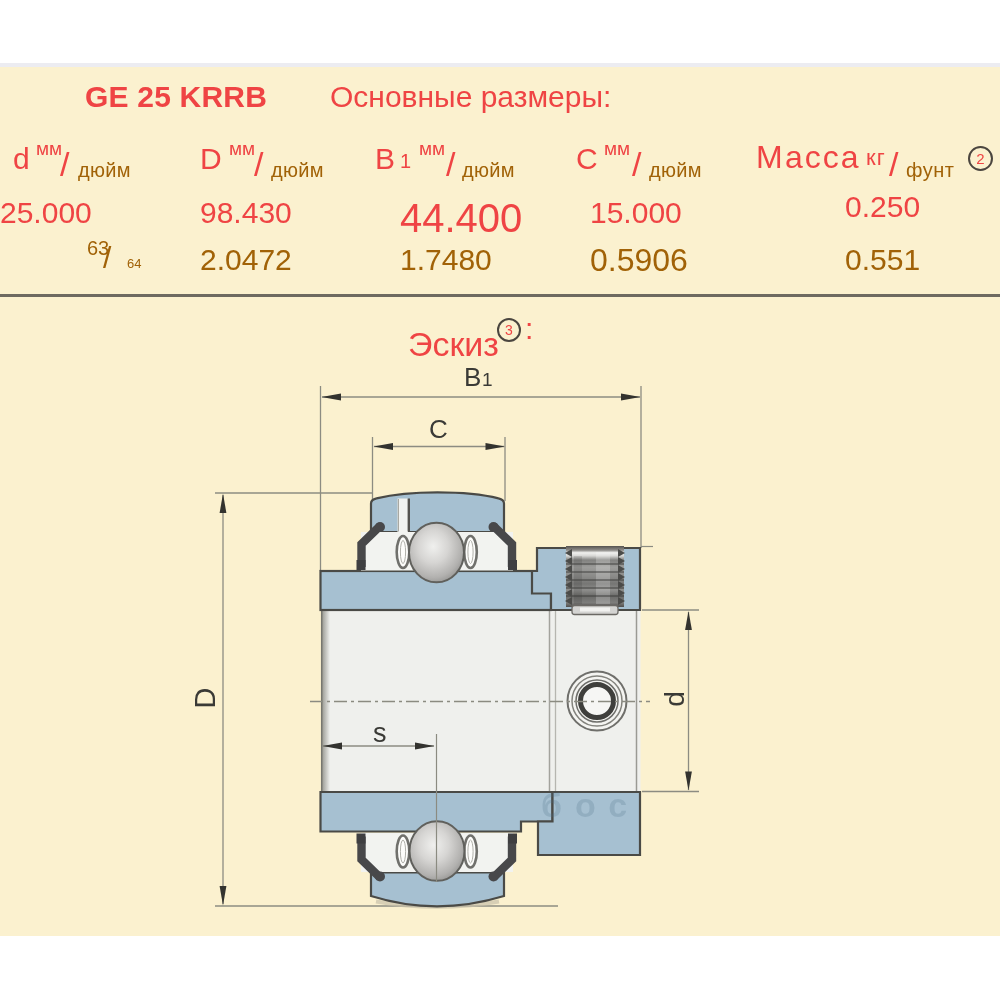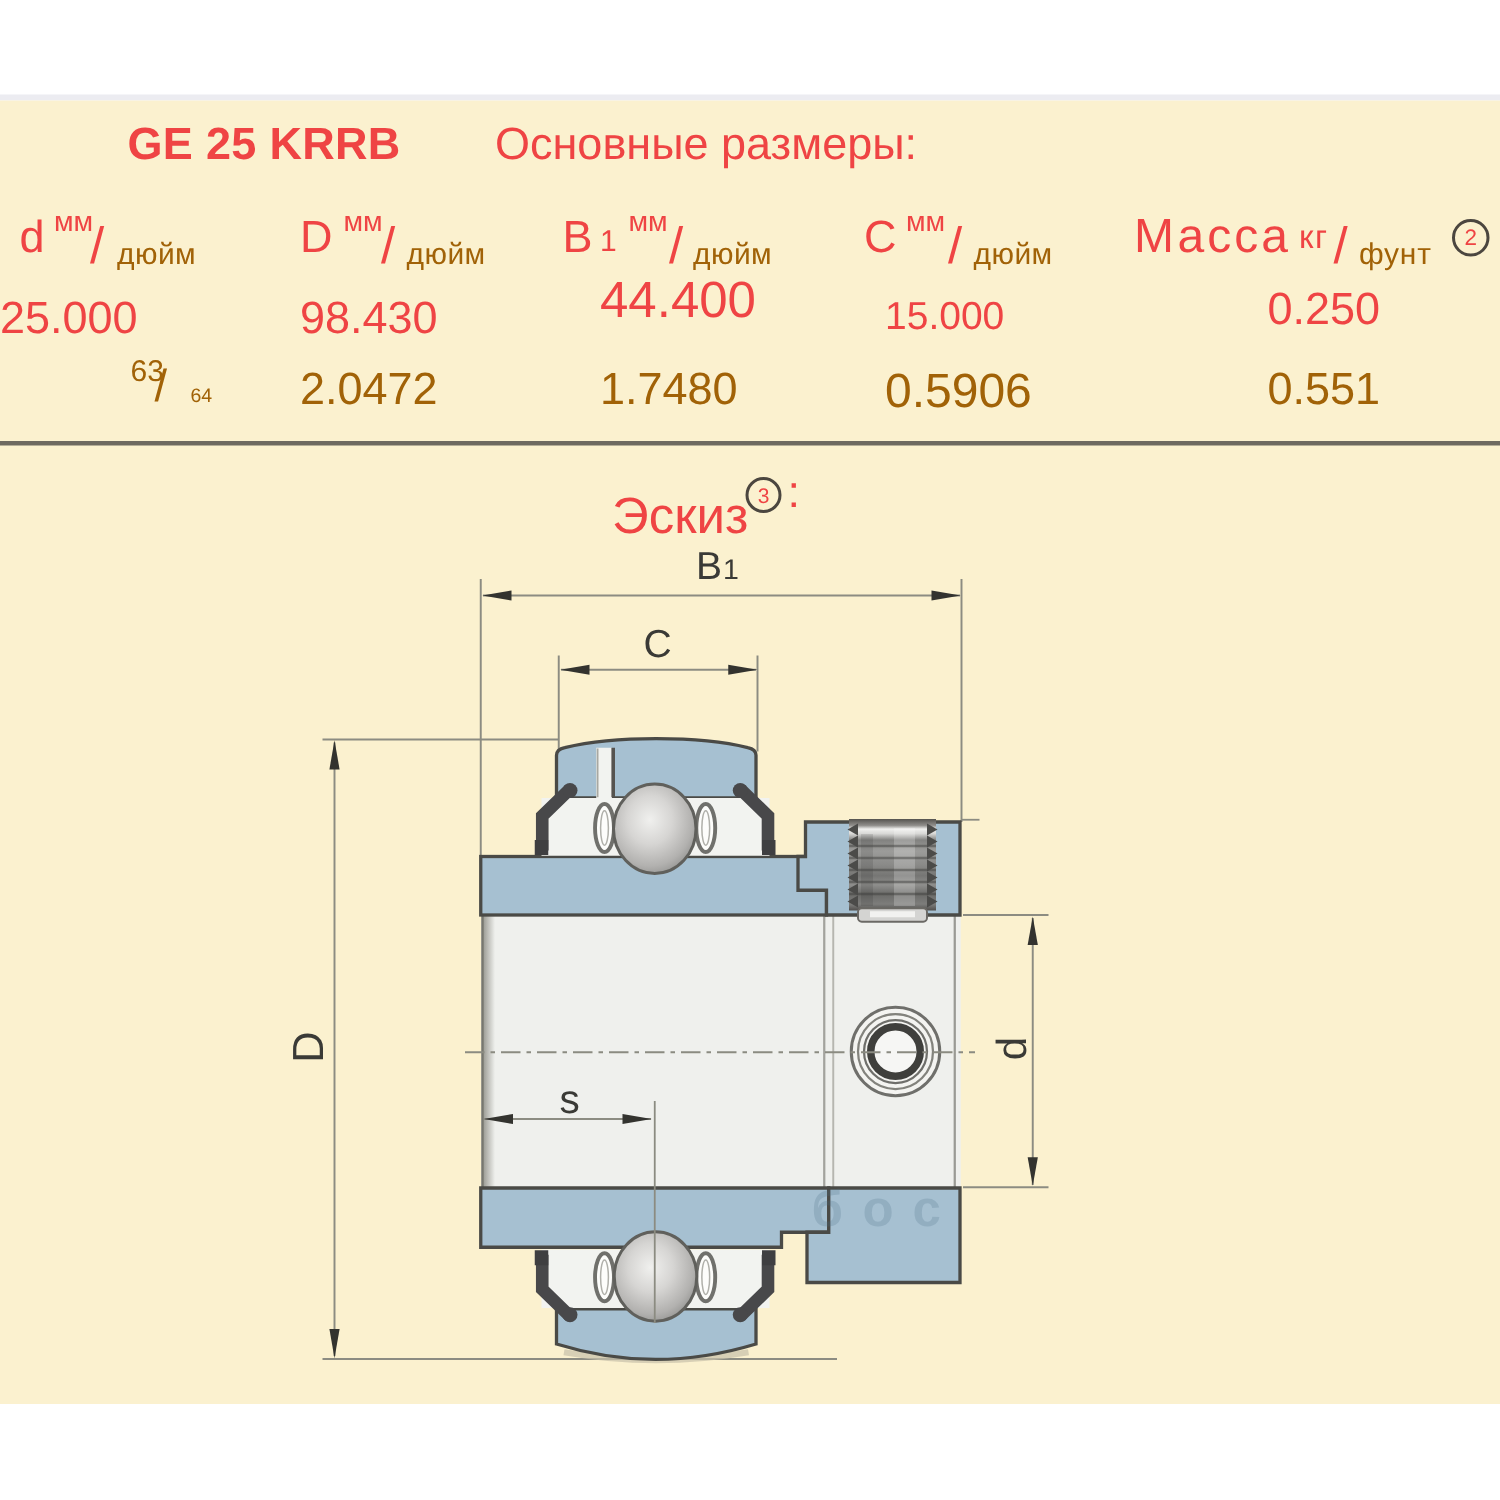--- a/index.html
+++ b/index.html
@@ -43,22 +43,22 @@
 
 <div class="abs dark" style="left:756px;top:141px;font-size:32px;letter-spacing:2px;">Масса</div>
 <div class="abs dark" style="left:866px;top:136px;font-size:22px;letter-spacing:1px;margin-top:10px;">кг</div>
 <div class="abs dark" style="left:889px;top:147px;font-size:34px;">/</div>
 <div class="abs blue" style="left:906px;top:160px;font-size:20px;letter-spacing:0.5px;">фунт</div>
 
 <div class="abs dark" style="left:968px;top:146px;width:21px;height:21px;border:2px solid #4B463F;border-radius:50%;font-size:15px;line-height:21px;text-align:center;">2</div>
 
 <div class="abs dark num" style="left:0px;top:197px;width:148px;font-size:30px;">25.000</div>
 <div class="abs dark num" style="left:200px;top:197px;width:139px;font-size:30px;">98.430</div>
-<div class="abs dark num" style="left:400px;top:183px;width:130px;font-size:34px;">44.400</div>
-<div class="abs dark num" style="left:590px;top:197px;width:130px;font-size:26px;">15.000</div>
+<div class="abs dark num" style="left:400px;top:197px;width:130px;font-size:40px;">44.400</div>
+<div class="abs dark num" style="left:590px;top:197px;width:130px;font-size:30px;">15.000</div>
 <div class="abs dark num" style="left:845px;top:191px;width:132px;font-size:30px;">0.250</div>
 
 <div class="abs blue" style="left:87px;top:238px;font-size:20px;">63</div>
 <div class="abs blue" style="left:103px;top:242px;font-size:30px;">/</div>
 <div class="abs blue" style="left:127px;top:257px;font-size:13px;">64</div>
 
 <div class="abs blue num" style="left:200px;top:244px;width:142px;font-size:30px;">2.0472</div>
 <div class="abs blue num" style="left:400px;top:244px;width:130px;font-size:30px;">1.7480</div>
 <div class="abs blue num" style="left:590px;top:244px;width:130px;font-size:32px;">0.5906</div>
 <div class="abs blue num" style="left:845px;top:244px;width:132px;font-size:30px;">0.551</div>

